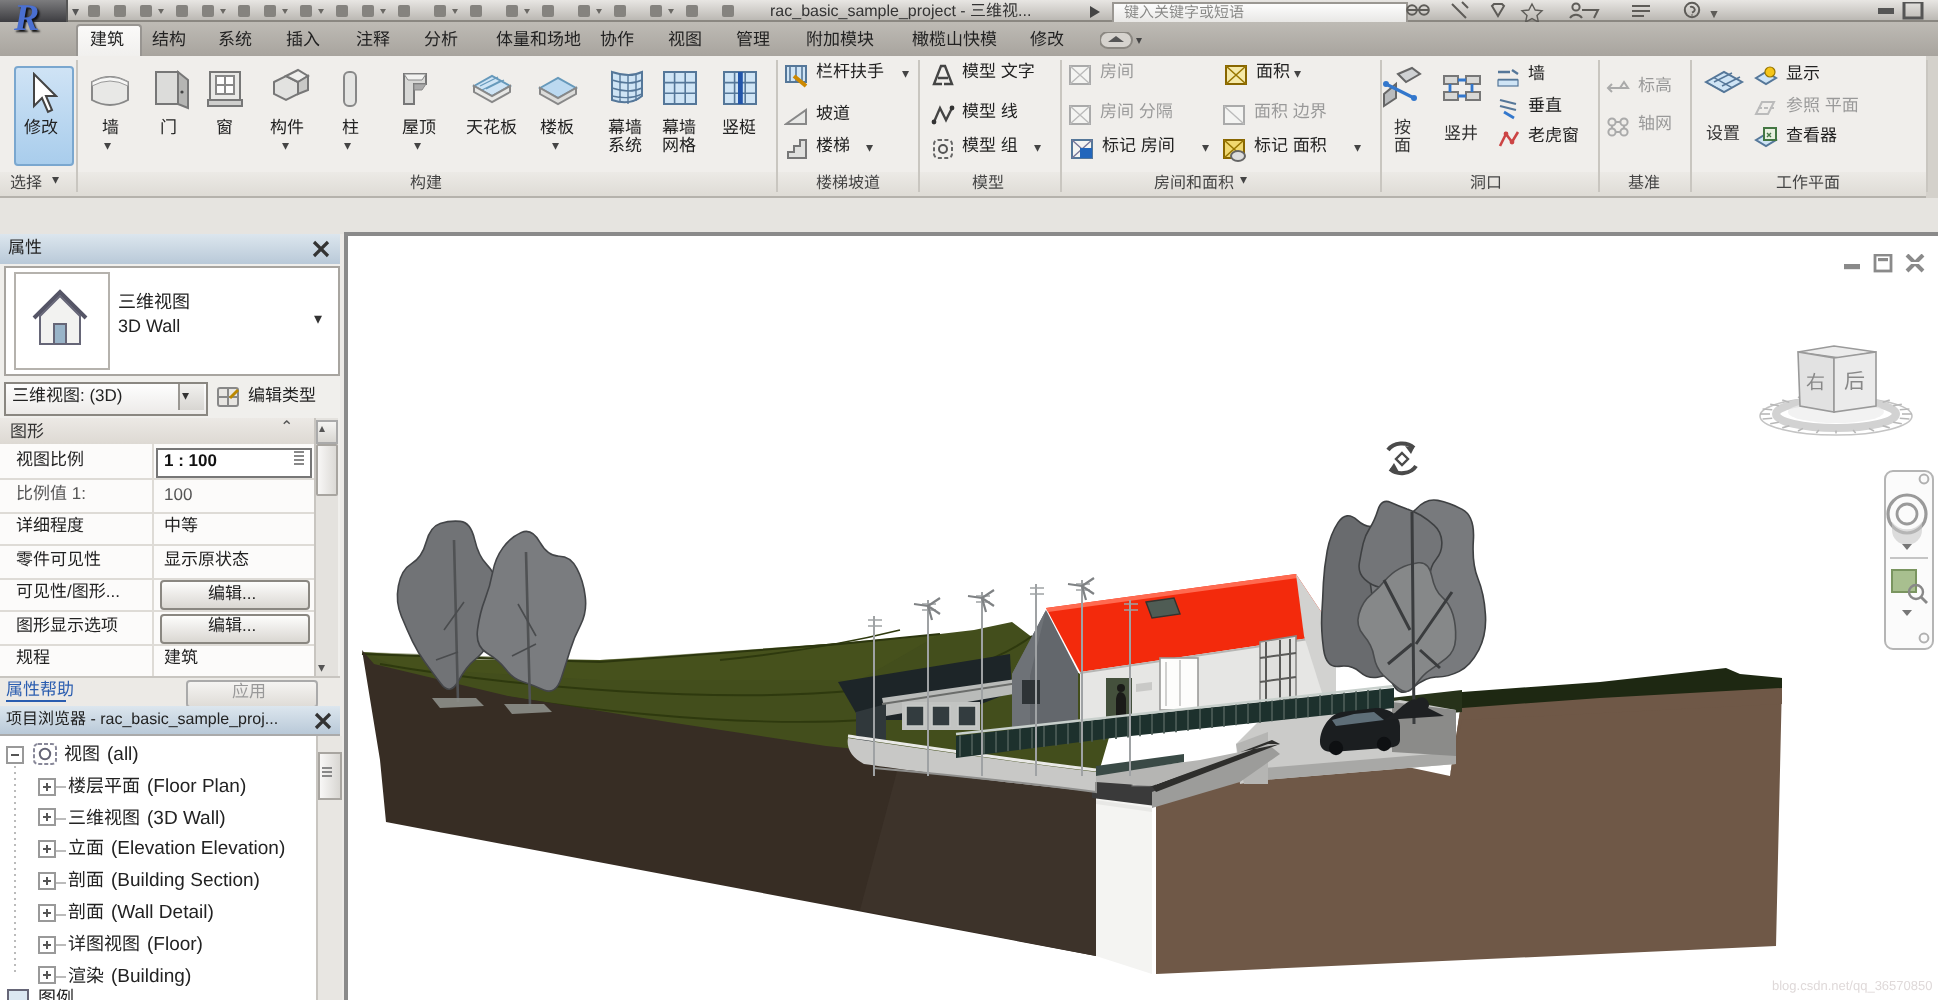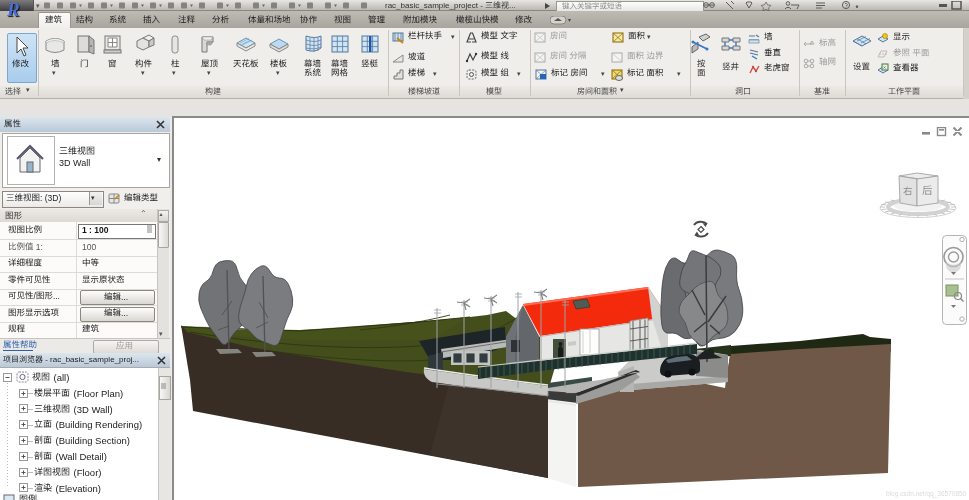--- a/index.html
+++ b/index.html
@@ -1105,21 +1105,21 @@
     <use href="#g0" transform="translate(0.0,7.9) scale(0.0090,-0.0090)"></use>
     <use href="#g1" transform="translate(9.0,7.9) scale(0.0090,-0.0090)"></use>
     <use href="#g2" transform="translate(18.0,7.9) scale(0.0090,-0.0090)"></use>
     <use href="#g28" transform="translate(27.0,7.9) scale(0.0090,-0.0090)"></use>
   </svg>
 <div style="position:absolute;left:73.5px;top:403.6px;font:9.5px 'Liberation Sans';color:#222">(3D Wall)</div>
 <svg class="" style="position:absolute;left:34px;top:419.4px" width="18" height="11" fill="#222">
     <use href="#g133" transform="translate(0.0,7.9) scale(0.0090,-0.0090)"></use>
     <use href="#g50" transform="translate(9.0,7.9) scale(0.0090,-0.0090)"></use>
   </svg>
-<div style="position:absolute;left:55.5px;top:419.4px;font:9.5px 'Liberation Sans';color:#222">(Building Rendering)</div>
+<div style="position:absolute;left:55.5px;top:419.4px;font:9.5px 'Liberation Sans';color:#222">(Elevation Elevation)</div>
 <svg class="" style="position:absolute;left:34px;top:435.2px" width="18" height="11" fill="#222">
     <use href="#g134" transform="translate(0.0,7.9) scale(0.0090,-0.0090)"></use>
     <use href="#g50" transform="translate(9.0,7.9) scale(0.0090,-0.0090)"></use>
   </svg>
 <div style="position:absolute;left:55.5px;top:435.2px;font:9.5px 'Liberation Sans';color:#222">(Building Section)</div>
 <svg class="" style="position:absolute;left:34px;top:451px" width="18" height="11" fill="#222">
     <use href="#g134" transform="translate(0.0,7.9) scale(0.0090,-0.0090)"></use>
     <use href="#g50" transform="translate(9.0,7.9) scale(0.0090,-0.0090)"></use>
   </svg>
 <div style="position:absolute;left:55.5px;top:451px;font:9.5px 'Liberation Sans';color:#222">(Wall Detail)</div>
@@ -1127,21 +1127,21 @@
     <use href="#g111" transform="translate(0.0,7.9) scale(0.0090,-0.0090)"></use>
     <use href="#g28" transform="translate(9.0,7.9) scale(0.0090,-0.0090)"></use>
     <use href="#g2" transform="translate(18.0,7.9) scale(0.0090,-0.0090)"></use>
     <use href="#g28" transform="translate(27.0,7.9) scale(0.0090,-0.0090)"></use>
   </svg>
 <div style="position:absolute;left:73.5px;top:466.8px;font:9.5px 'Liberation Sans';color:#222">(Floor)</div>
 <svg class="" style="position:absolute;left:34px;top:482.6px" width="18" height="11" fill="#222">
     <use href="#g135" transform="translate(0.0,7.9) scale(0.0090,-0.0090)"></use>
     <use href="#g136" transform="translate(9.0,7.9) scale(0.0090,-0.0090)"></use>
   </svg>
-<div style="position:absolute;left:55.5px;top:482.6px;font:9.5px 'Liberation Sans';color:#222">(Elevation)</div>
+<div style="position:absolute;left:55.5px;top:482.6px;font:9.5px 'Liberation Sans';color:#222">(Building)</div>
 <svg class="" style="position:absolute;left:19px;top:494px" width="18" height="11" fill="#222">
     <use href="#g28" transform="translate(0.0,7.9) scale(0.0090,-0.0090)"></use>
     <use href="#g109" transform="translate(9.0,7.9) scale(0.0090,-0.0090)"></use>
   </svg>
 <svg class="" style="position:absolute;left:903px;top:186px" width="10" height="12" fill="#888">
     <use href="#g137" transform="translate(0.0,8.4) scale(0.0095,-0.0095)"></use>
   </svg>
 <svg class="" style="position:absolute;left:922px;top:185px" width="11" height="13" fill="#888">
     <use href="#g138" transform="translate(0.0,9.2) scale(0.0105,-0.0105)"></use>
   </svg>

